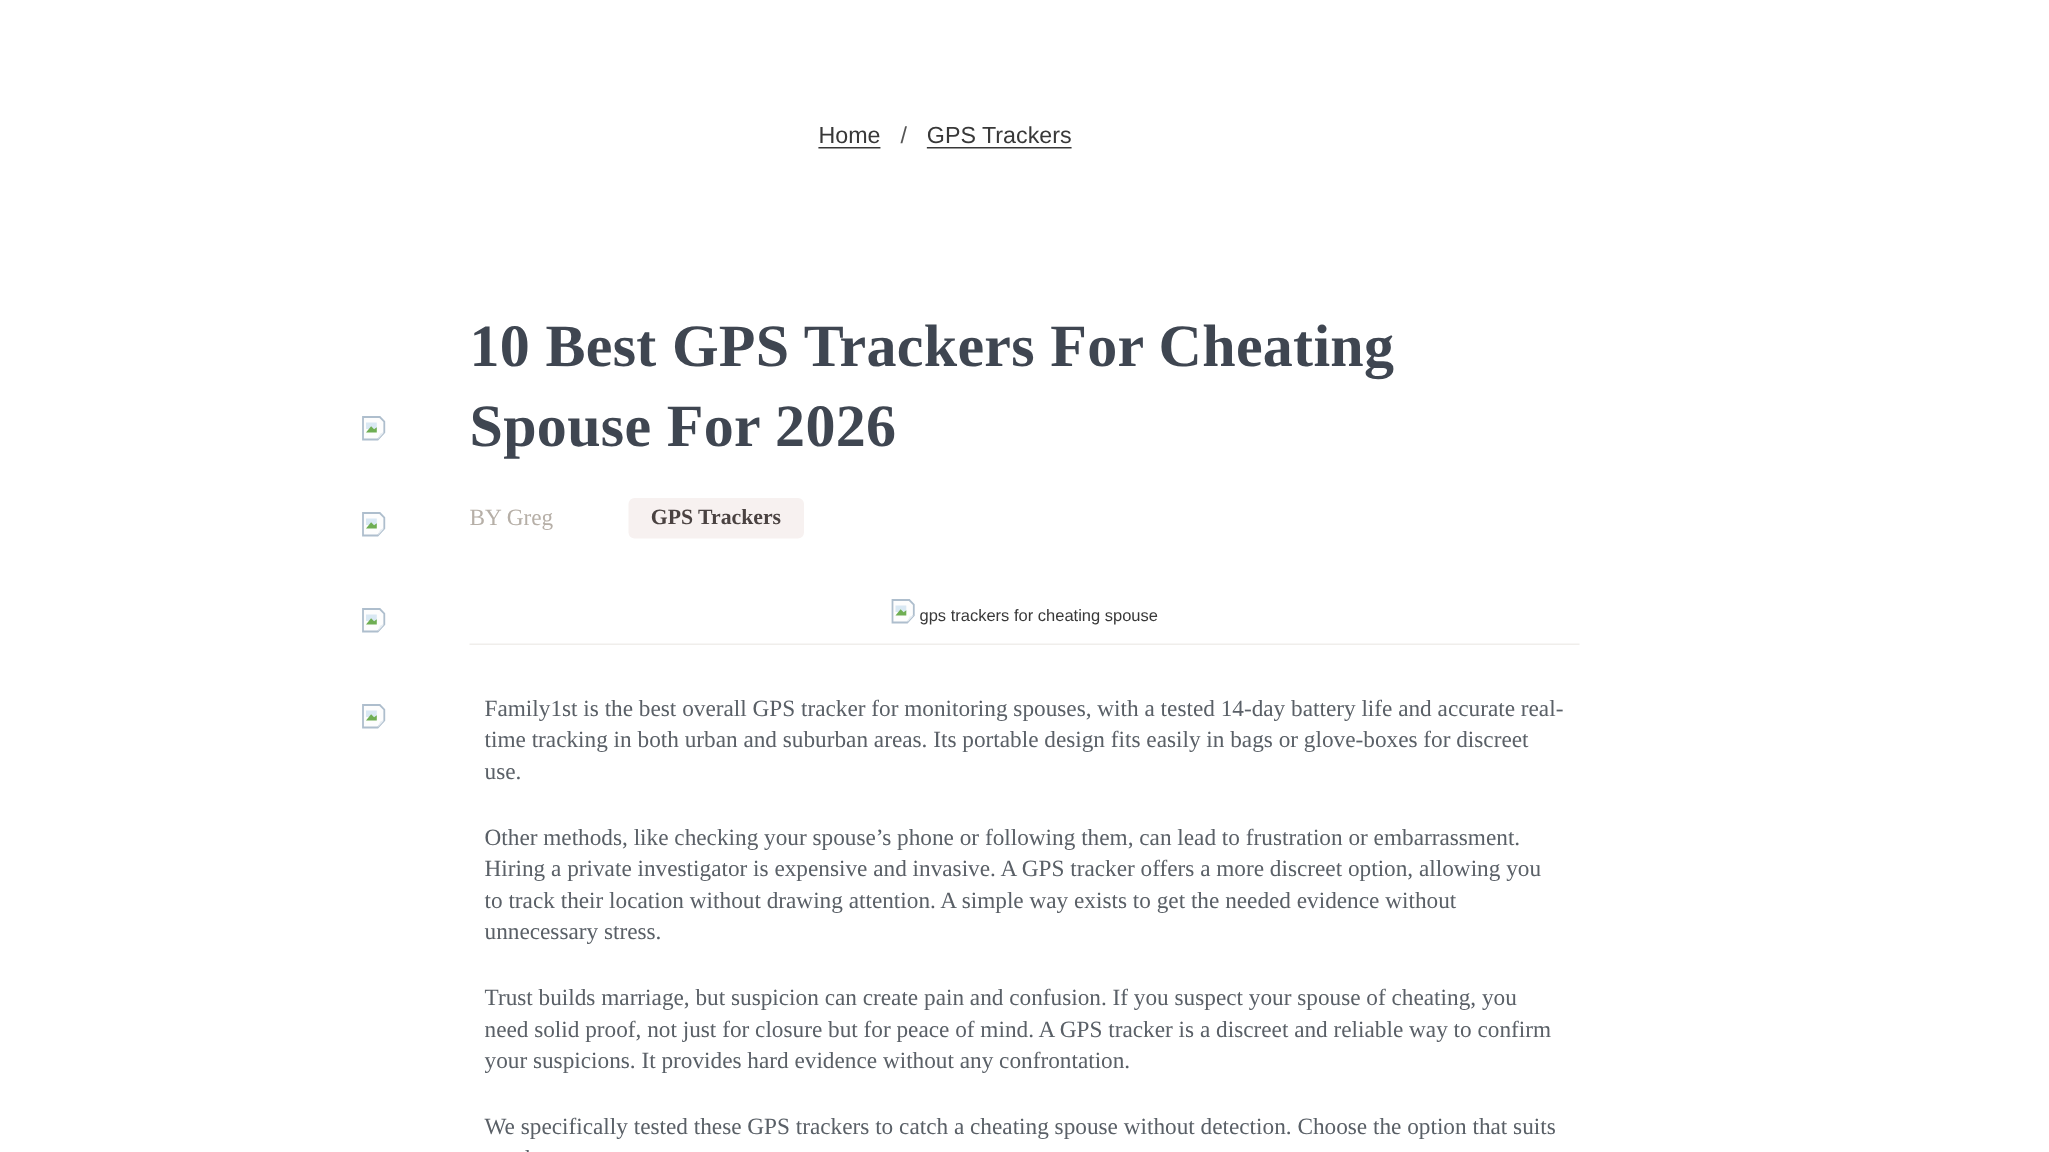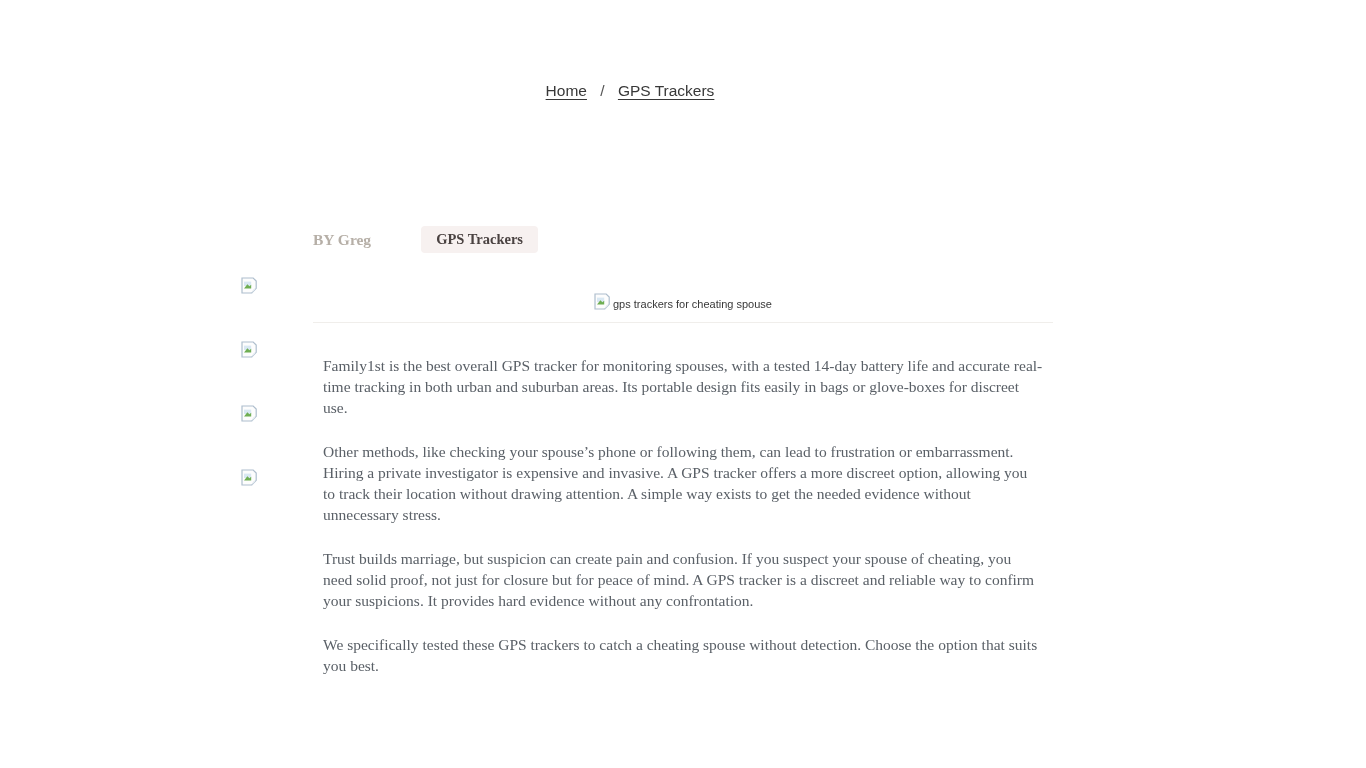--- a/index.html
+++ b/index.html
@@ -25,21 +25,21 @@
   }
   .share-rail .icon-btn { width:17px; height:18px; cursor:pointer; }
 
   
   .article { position:absolute; left:313px; top:204px; width:740px; }
   .title {
     margin:0; font-size:40px; line-height:53px; font-weight:bold;
     color:#3f4651; letter-spacing:0.2px;
   }
   .byline { margin-top:22px; display:flex; align-items:center; }
-  .byline .author { font-weight:bold; font-size:15.5px; color:#b6afa7; }
+  .byline .author { font-weight:normal; font-size:15.5px; color:#b6afa7; }
   .byline .badge {
     margin-left:50px; background:#f7f1f0; color:#4a4241;
     font-weight:bold; font-size:14.5px; padding:5px 15px; border-radius:4px;
     cursor:pointer;
   }
 
   
   .figure {
     margin-top:40px; text-align:center; padding-bottom:9px;
     border-bottom:1px solid #f0eeeb;
@@ -93,20 +93,21 @@
     </span>
     <span class="icon-btn">
       <svg width="17" height="18" viewBox="0 0 17 18">
           <use href="#broken-img"></use>
         </svg>
     </span>
   </div>
 
   <article class="article">
 
+    <h1 class="title">10 Best GPS Trackers For Cheating Spouse For 2026</h1>
 
     <div class="byline">
       <span class="author">BY Greg</span>
       <span class="badge">GPS Trackers</span>
     </div>
 
     <div class="figure">
       <span class="icon-inline">
         <svg width="17" height="18" viewBox="0 0 17 18">
             <use href="#broken-img"></use>

